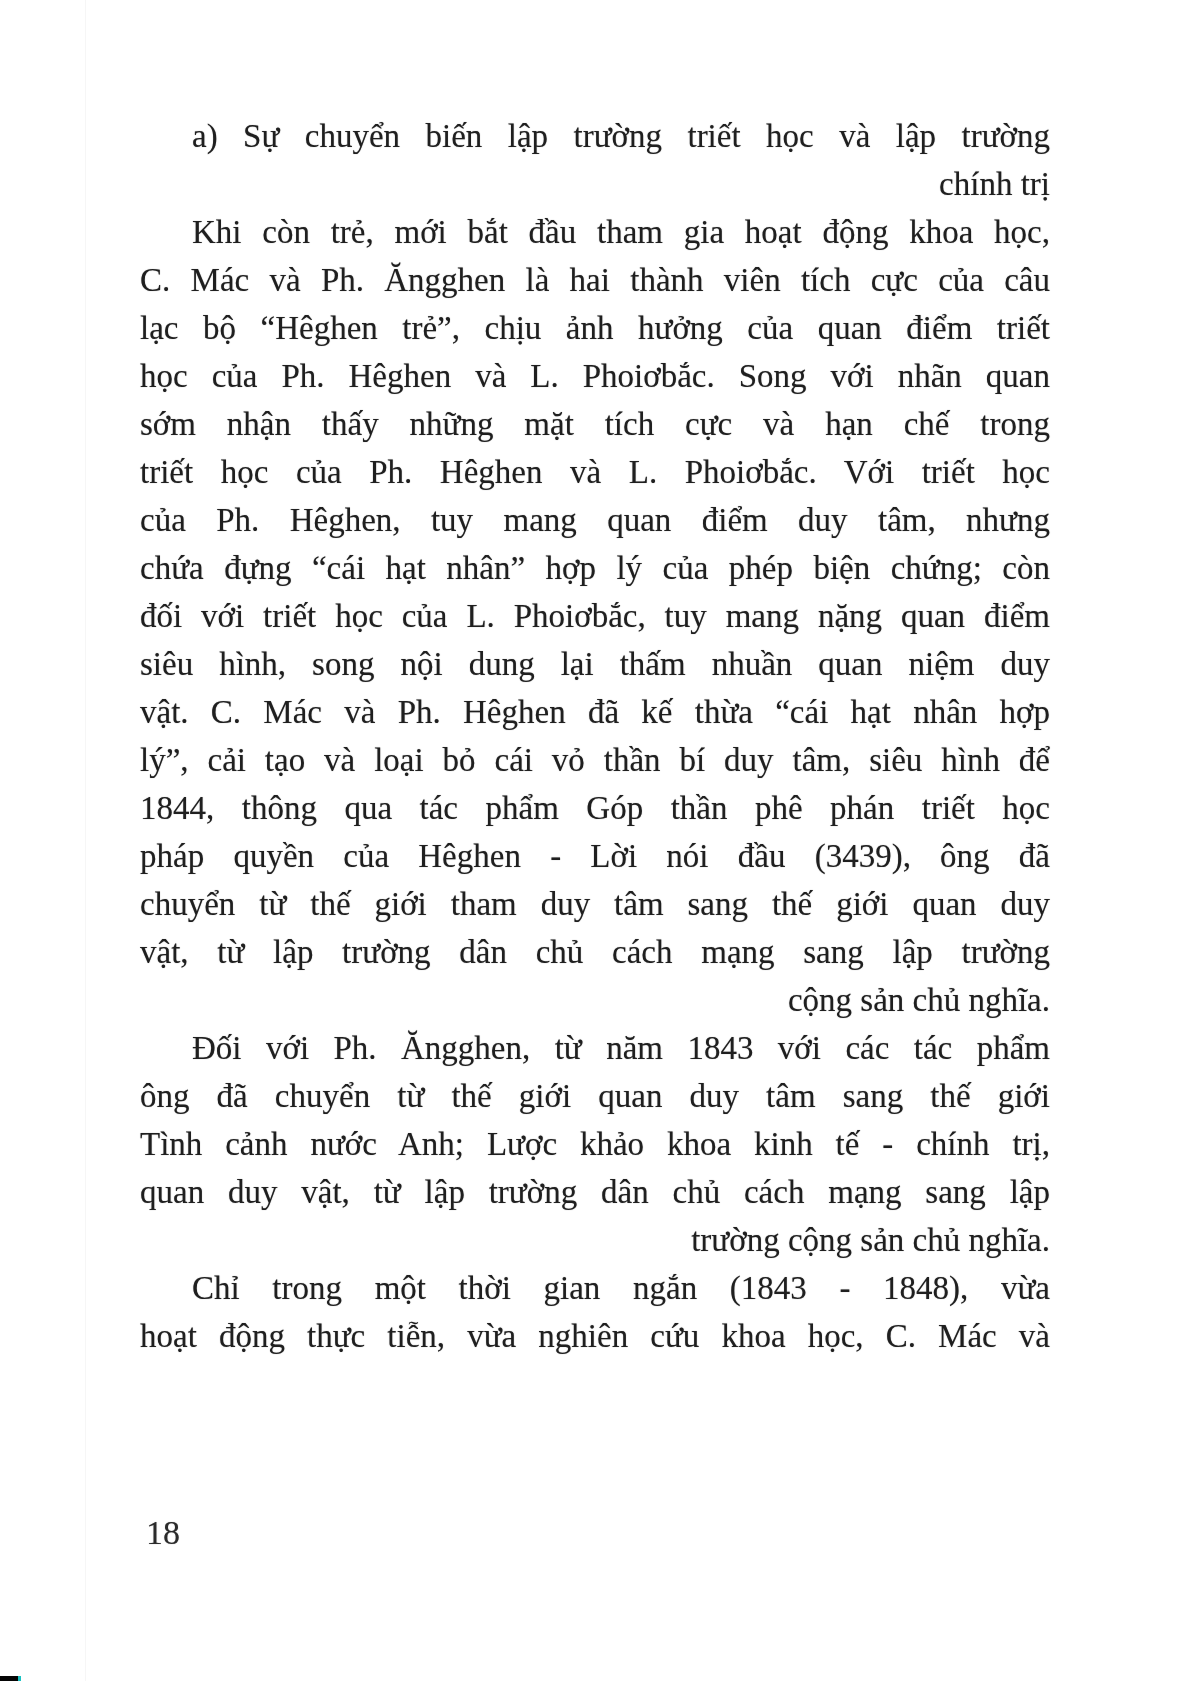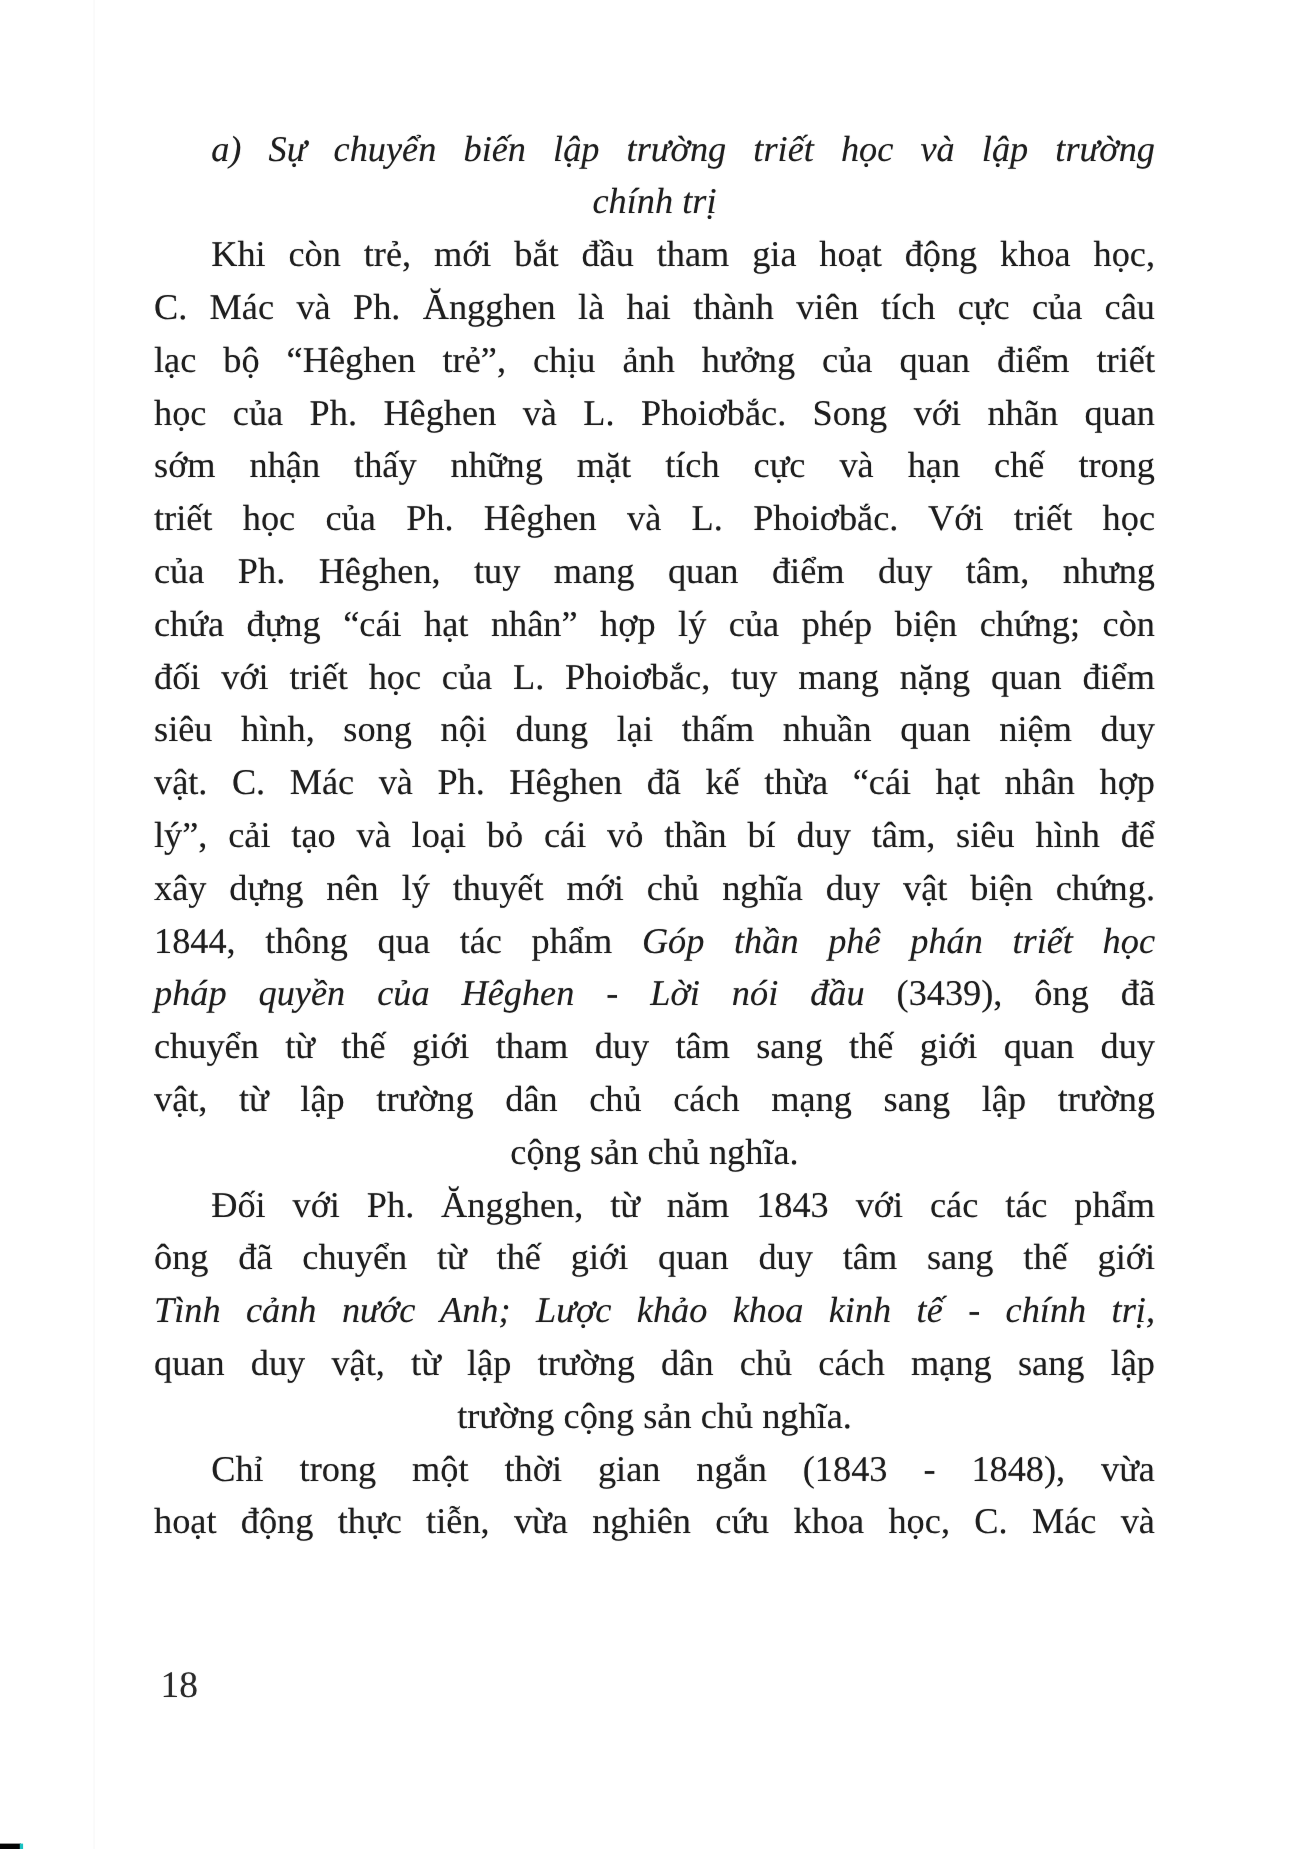--- a/index.html
+++ b/index.html
@@ -17,29 +17,29 @@
   .text-block {
     position: absolute;
     left: 140px; top: 112px; width: 910px;
     font-size: 33px;
     color: #1f1f1f;
     text-shadow: 0 0 1px rgba(25,25,25,0.45);
   }
   .line {
     height: 48px;
     line-height: 48px;
-    text-align: center;
+    text-align: right;
     text-justify: inter-word;
   }
   .line.just {
     text-align: justify;
     text-align-last: justify;
   }
   .line.indent { padding-left: 52px; }
-  .it { font-style: italic; }
+  .it { }
   .page-number {
     position: absolute;
     left: 146px; top: 1514px;
     font-size: 34px;
     color: #2b2b2b;
     text-shadow: 0 0 1px rgba(25,25,25,0.4);
   }
   .scan-artifact {
     position: absolute;
     left: 0; top: 1676px; width: 19px; height: 5px;
@@ -63,21 +63,20 @@
     <div class="line just"><span>lạc bộ “Hêghen trẻ”, chịu ảnh hưởng của quan điểm triết</span></div>
     <div class="line just"><span>học của Ph. Hêghen và L. Phoiơbắc. Song với nhãn quan</span></div>
     <div class="line just"><span>sớm nhận thấy những mặt tích cực và hạn chế trong</span></div>
     <div class="line just"><span>triết học của Ph. Hêghen và L. Phoiơbắc. Với triết học</span></div>
     <div class="line just"><span>của Ph. Hêghen, tuy mang quan điểm duy tâm, nhưng</span></div>
     <div class="line just"><span>chứa đựng “cái hạt nhân” hợp lý của phép biện chứng; còn</span></div>
     <div class="line just"><span>đối với triết học của L. Phoiơbắc, tuy mang nặng quan điểm</span></div>
     <div class="line just"><span>siêu hình, song nội dung lại thấm nhuần quan niệm duy</span></div>
     <div class="line just"><span>vật. C. Mác và Ph. Hêghen đã kế thừa “cái hạt nhân hợp</span></div>
     <div class="line just"><span>lý”, cải tạo và loại bỏ cái vỏ thần bí duy tâm, siêu hình để</span></div>
-    <div class="line just"><span>xây dựng nên lý thuyết mới chủ nghĩa duy vật biện chứng.</span></div>
     <div class="line just"><span>1844, thông qua tác phẩm </span><span class="it">Góp thần phê phán triết học</span></div>
     <div class="line just"><span class="it">pháp quyền của Hêghen - Lời nói đầu</span><span> (3439), ông đã</span></div>
     <div class="line just"><span>chuyển từ thế giới tham duy tâm sang thế giới quan duy</span></div>
     <div class="line just"><span>vật, từ lập trường dân chủ cách mạng sang lập trường</span></div>
     <div class="line"><span>cộng sản chủ nghĩa.</span></div>
     <div class="line indent just"><span>Đối với Ph. Ăngghen, từ năm 1843 với các tác phẩm</span></div>
     <div class="line just"><span>ông đã chuyển từ thế giới quan duy tâm sang thế giới</span></div>
     <div class="line just"><span class="it">Tình cảnh nước Anh; Lược khảo khoa kinh tế - chính trị,</span></div>
     <div class="line just"><span>quan duy vật, từ lập trường dân chủ cách mạng sang lập</span></div>
     <div class="line"><span>trường cộng sản chủ nghĩa.</span></div>

